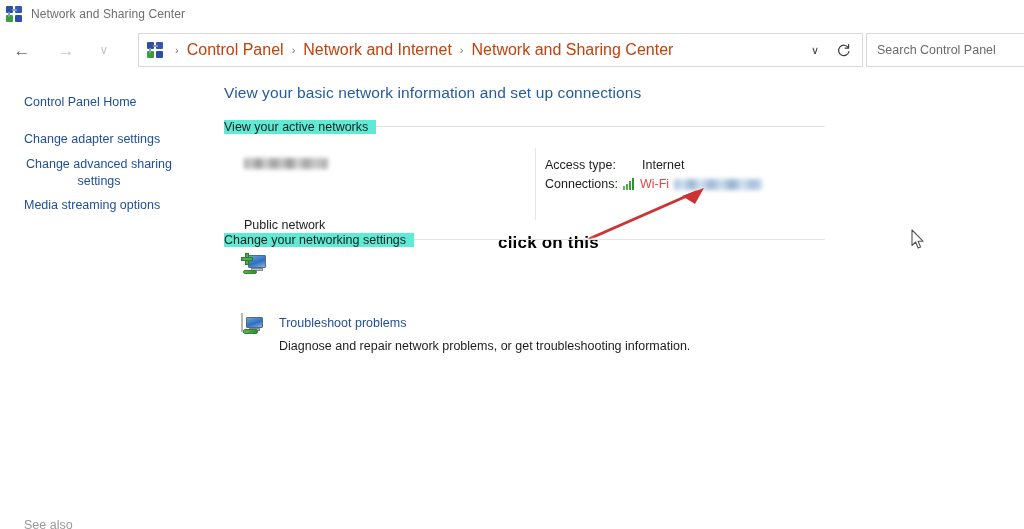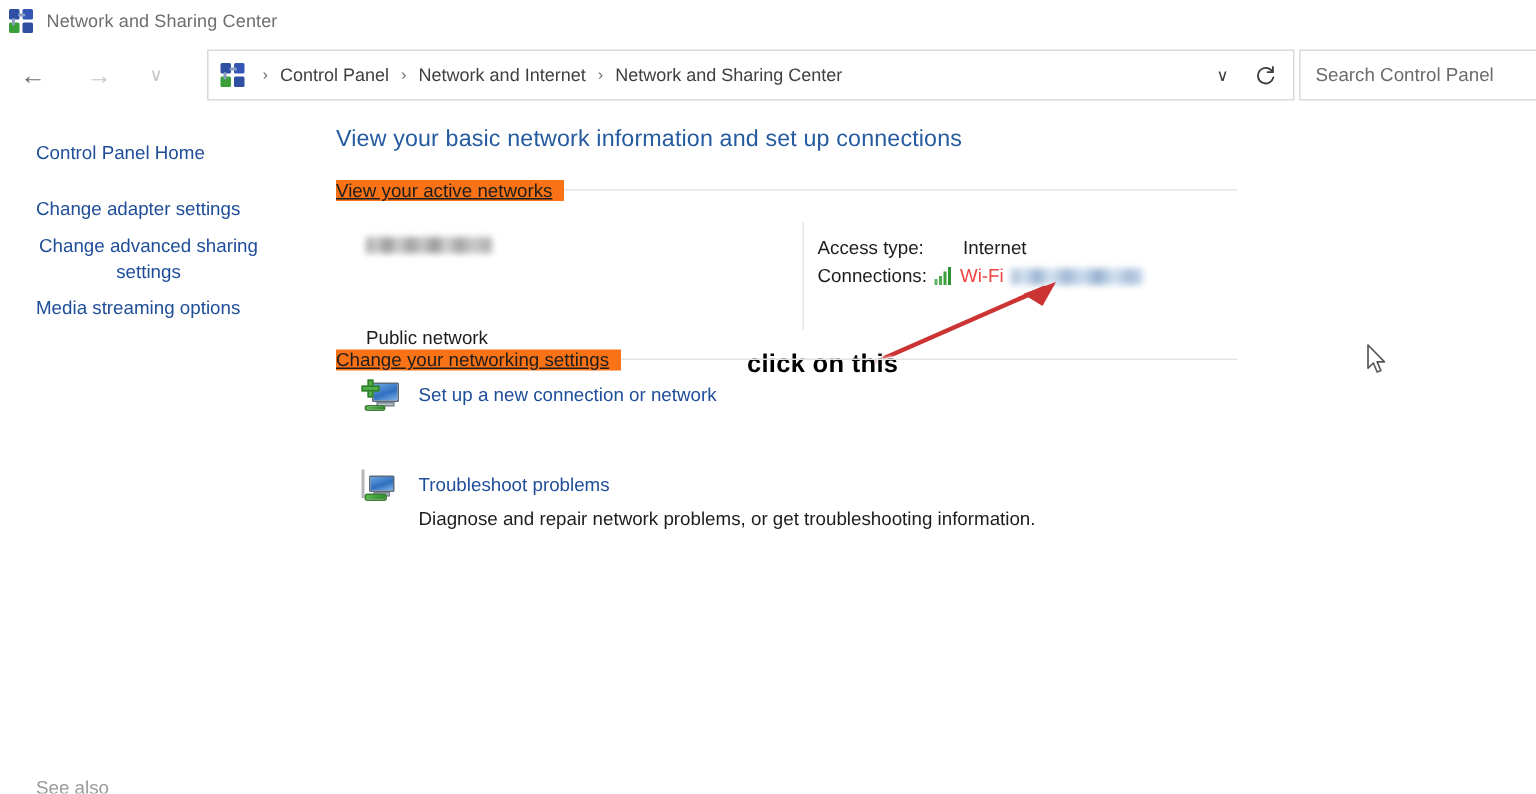--- a/index.html
+++ b/index.html
@@ -102,22 +102,22 @@
     padding: 0 4px 0 8px;
   }
   .crumbs {
     display: flex;
     align-items: center;
     flex: 1 1 auto;
     min-width: 0;
     overflow: hidden;
   }
   .crumb {
-    font-size: 12px;
-    color: #404040;
+    font-size: 16px;
+    color: #c2410c;
     white-space: nowrap;
     padding: 2px 3px;
   }
   .crumb-sep {
     font-size: 11px;
     color: #6f6f6f;
     padding: 0 5px;
     user-select: none;
   }
   .addr-icon { margin-right: 6px; flex: 0 0 auto; }
@@ -205,24 +205,23 @@
     color: #255ba0;
     letter-spacing: 0.1px;
     white-space: nowrap;
   }
 
   .section-head {
     position: absolute;
     font-size: 12.5px;
     color: #1d1d1d;
     white-space: nowrap;
-    background: #f97316;
+    background: #5eead4;
     padding-right: 8px;
     z-index: 2;
-    text-decoration: underline;
   }
   .section-rule {
     position: absolute;
     height: 1px;
     background: #e4e4e6;
     z-index: 1;
   }
   .head-active   { left: 9px;  top: 44px; }
   .rule-active   { left: 9px;  top: 50px; width: 601px; }
   .head-change   { left: 9px;  top: 157px; }
@@ -505,21 +504,20 @@
 
     <div class="section-head head-change">Change your networking settings</div>
     <div class="section-rule rule-change"></div>
 
     <div class="task-icon icon-setup">
       <span class="mon">
         <i class="screen"></i><i class="base"></i><i class="cable"></i>
         <i class="plus-v"></i><i class="plus-h"></i>
       </span>
     </div>
-    <a class="task-link link-setup" href="#">Set up a new connection or network</a>
 
     <div class="task-icon icon-trouble">
       <span class="mon frame">
         <i class="screen"></i><i class="base"></i><i class="cable"></i>
       </span>
     </div>
     <a class="task-link link-trouble" href="#">Troubleshoot problems</a>
     <div class="task-desc desc-trouble">Diagnose and repair network problems, or get troubleshooting information.</div>
   </div>
 

